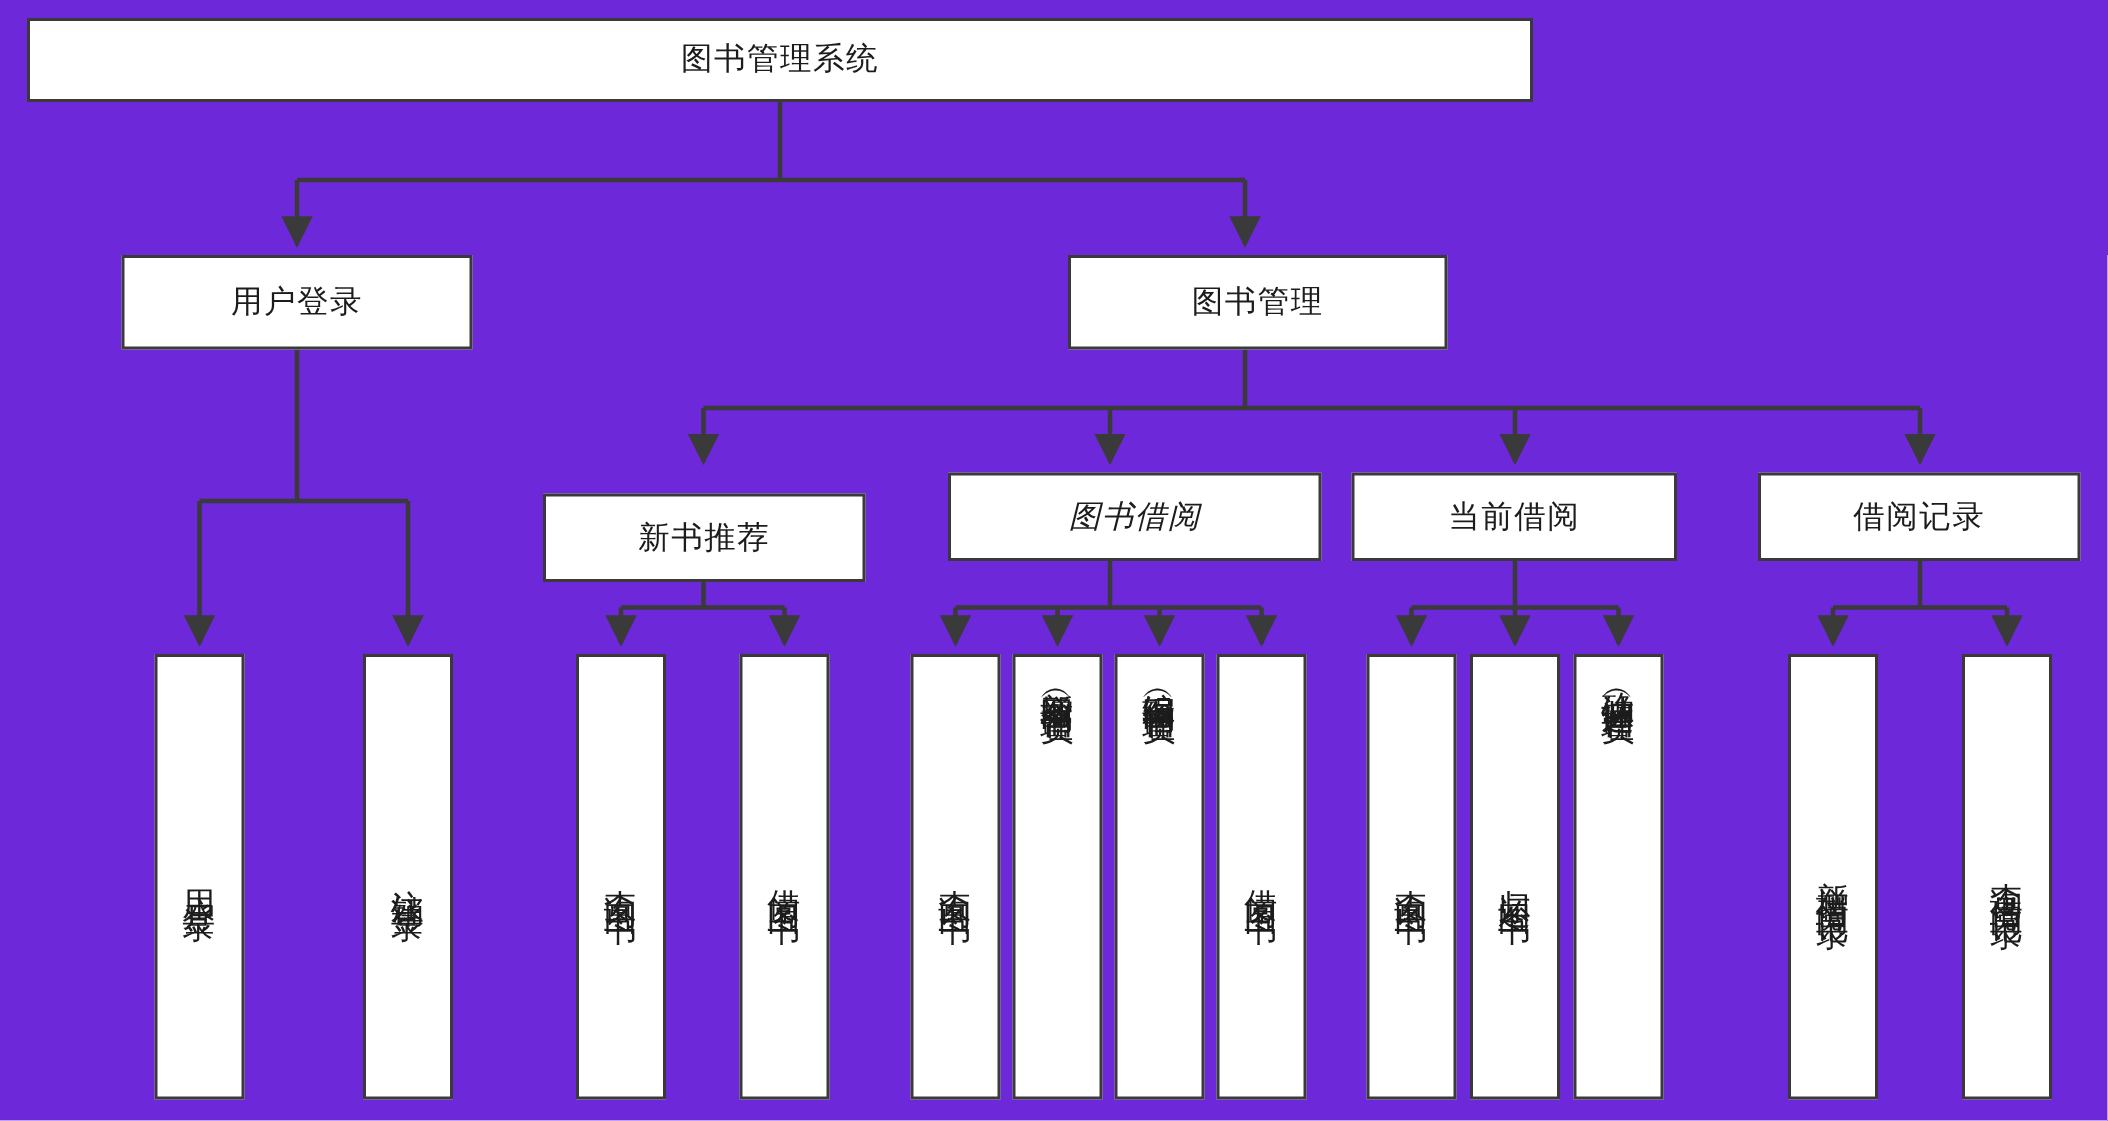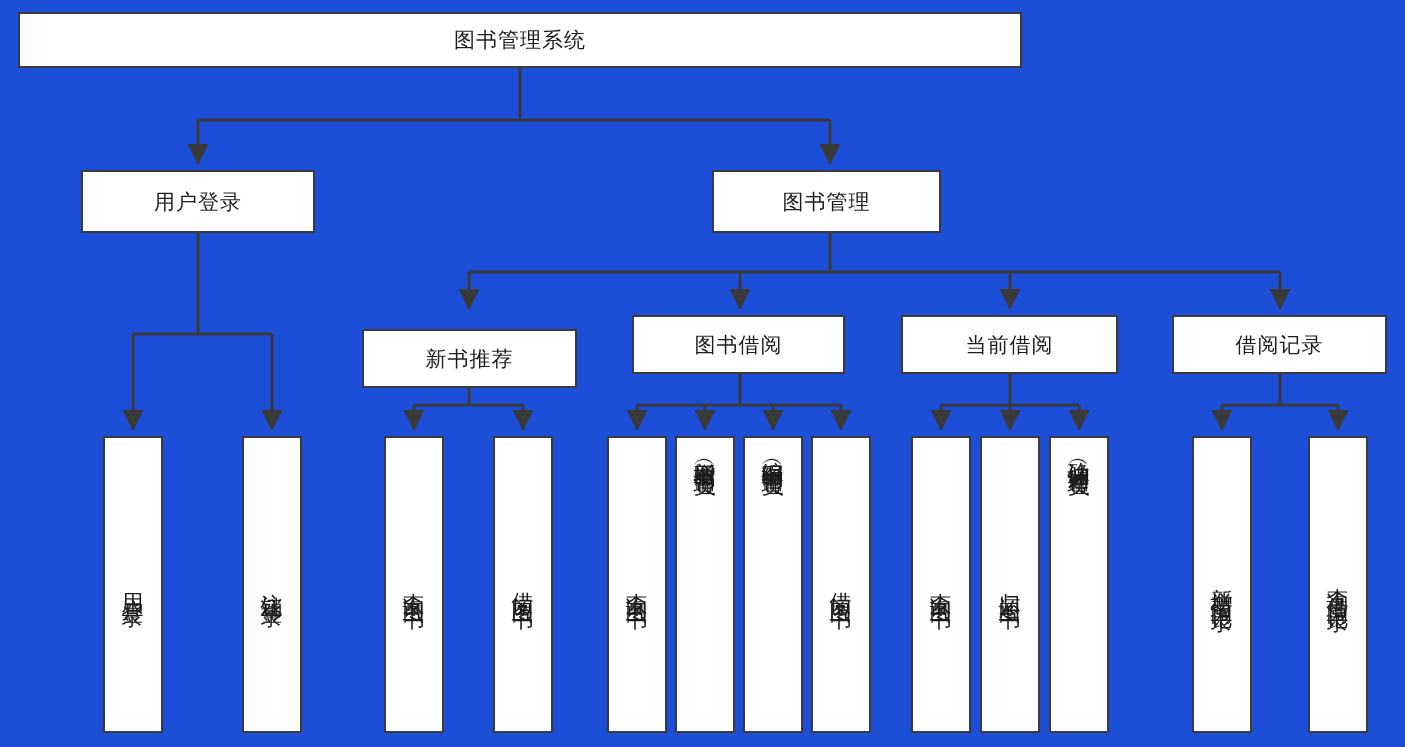--- a/index.html
+++ b/index.html
@@ -8,21 +8,21 @@
     padding: 0;
     background: #ffffff;
   }
   body {
     font-family: "Liberation Sans", "DejaVu Sans", sans-serif;
   }
   #diagram-root {
     position: relative;
     width: 1405px;
     height: 747px;
-    background: #1d4ed8;
+    background: #6d28d9;
     overflow: hidden;
   }
   #edge-layer {
     position: absolute;
     left: 0;
     top: 0;
     width: 1405px;
     height: 747px;
     pointer-events: none;
   }
@@ -128,29 +128,29 @@
   </svg>
 
   <div class="node horizontal" style="left:18px; top:12px; width:1004px; height:56px;">
     <span>图书管理系统</span>
   </div>
 
   <div class="node horizontal" style="left:81px; top:170px; width:234px; height:63px;">
     <span>用户登录</span>
   </div>
 
-  <div class="node horizontal" style="left:712px; top:170px; width:229px; height:63px;">
+  <div class="node horizontal" style="left:712px; top:170px; width:253px; height:63px;">
     <span>图书管理</span>
   </div>
 
   <div class="node horizontal" style="left:362px; top:315px; width:215px; height:59px;margin-top:14px;">
     <span>新书推荐</span>
   </div>
 
-  <div class="node horizontal" style="left:632px; top:315px; width:213px; height:59px;">
+  <div class="node horizontal" style="left:632px; top:315px; width:249px; height:59px;font-style:italic;">
     <span>图书借阅</span>
   </div>
 
   <div class="node horizontal" style="left:901px; top:315px; width:217px; height:59px;align-items:center;">
     <span>当前借阅</span>
   </div>
 
   <div class="node horizontal" style="left:1172px; top:315px; width:215px; height:59px;">
     <span>借阅记录</span>
   </div>

